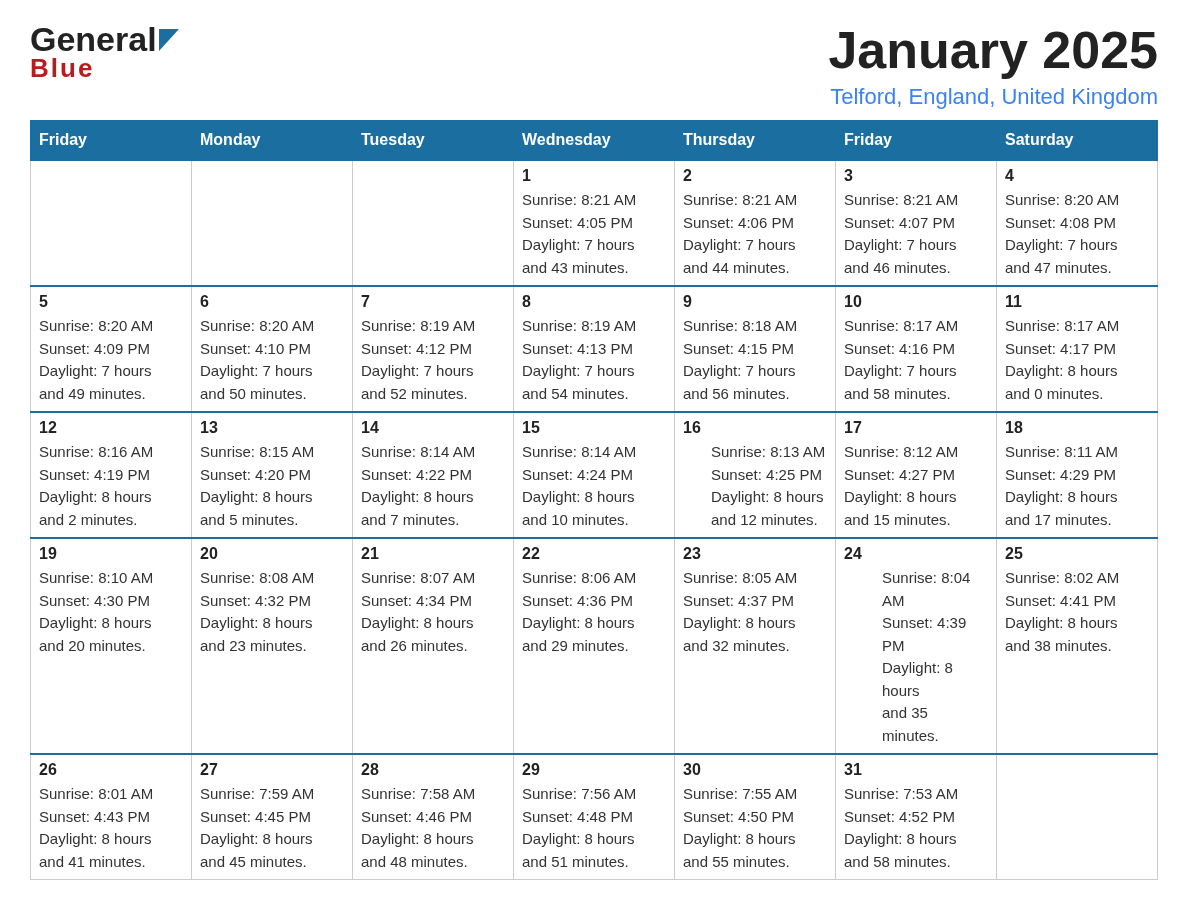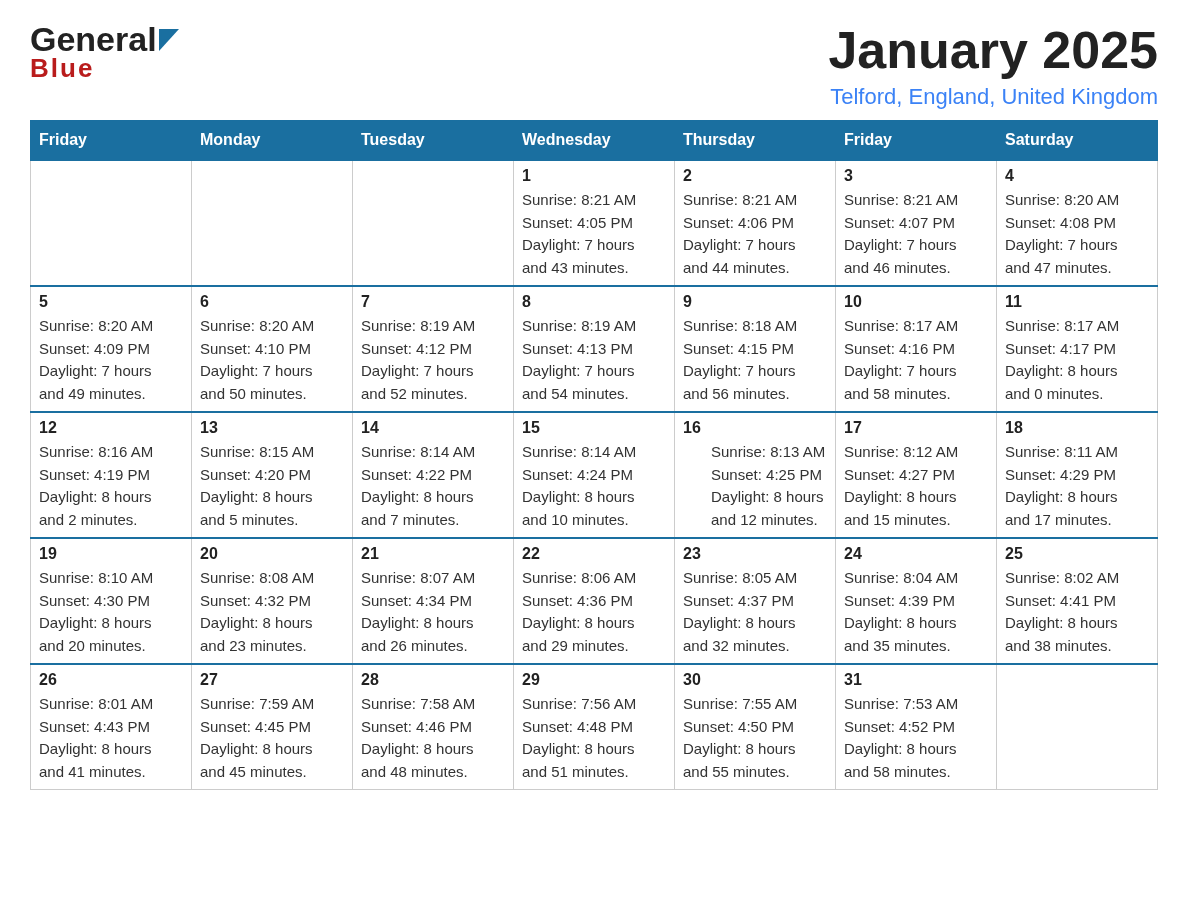--- a/index.html
+++ b/index.html
@@ -272,21 +272,21 @@
         </td>
         <td>
           <div class="day-number">23</div>
           <div class="day-info" style="white-space: pre-line;">Sunrise: 8:05 AM
 Sunset: 4:37 PM
 Daylight: 8 hours
 and 32 minutes.</div>
         </td>
         <td>
           <div class="day-number">24</div>
-          <div class="day-info" style="white-space: pre-line;">Sunrise: 8:04 AM
+          <div class="day-info" style="white-space: pre-line; margin-left: 38px;">Sunrise: 8:04 AM
 Sunset: 4:39 PM
 Daylight: 8 hours
 and 35 minutes.</div>
         </td>
         <td>
           <div class="day-number">25</div>
           <div class="day-info" style="white-space: pre-line;">Sunrise: 8:02 AM
 Sunset: 4:41 PM
 Daylight: 8 hours
 and 38 minutes.</div>

